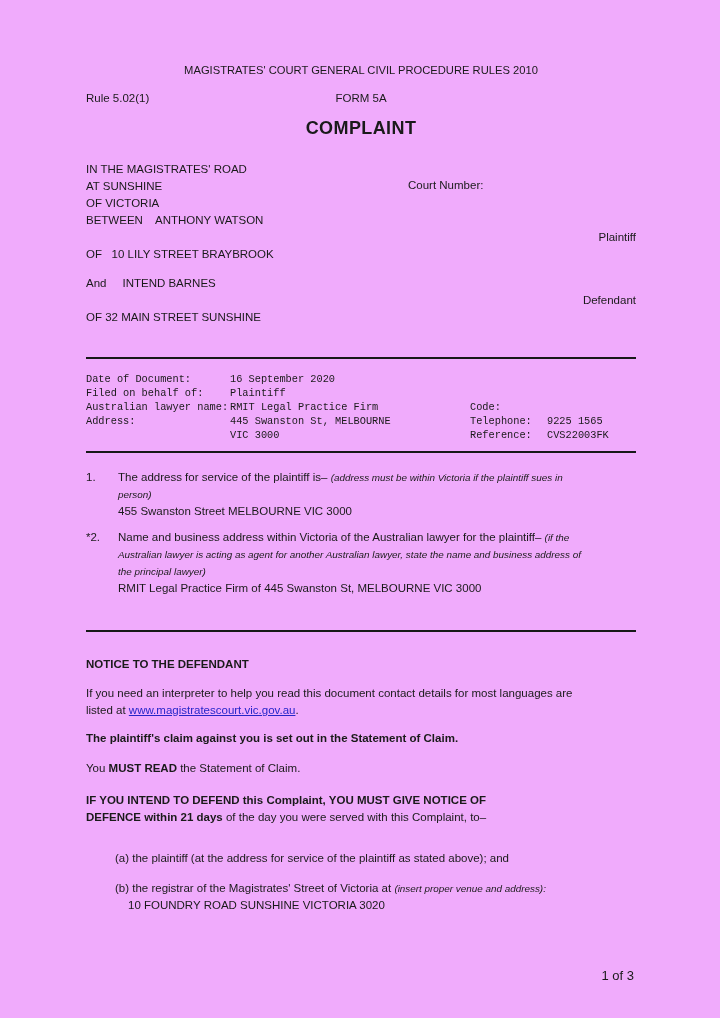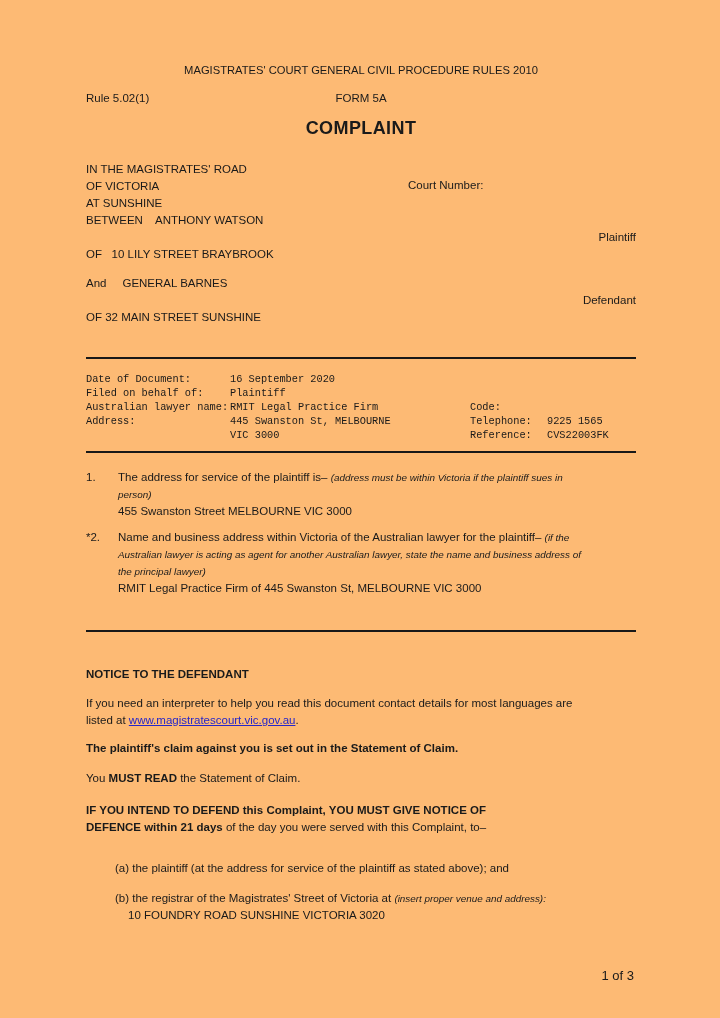--- a/index.html
+++ b/index.html
@@ -4,21 +4,21 @@
 <style>
   html,body { margin:0; padding:0; background:#ffffff; }
   .page {
     position:relative;
     width:720px; height:1018px;
     box-sizing:border-box;
     padding:63px 84px 0 86px;
     font-family:"Liberation Sans", sans-serif;
     font-size:11.5px;
     color:#1a1a1a;
-    background:#fdba74;
+    background:#f0abfc;
     overflow:hidden;
   }
   .doc-title { text-align:center; font-size:11.2px; line-height:14px; }
   .form-row { display:grid; grid-template-columns:1fr auto 1fr; margin-top:15px; line-height:13px; }
   .form-row .left { justify-self:start; }
   .complaint { text-align:center; font-weight:bold; font-size:18px; line-height:15px; margin-top:16px; letter-spacing:0.4px; }
   .court-block { position:relative; margin-top:25px; line-height:17px; }
   .court-number { position:absolute; left:322px; top:16px; }
   .party-line { line-height:17px; white-space:pre-wrap; }
   .party-right { text-align:right; line-height:17px; }
@@ -33,21 +33,21 @@
   .dlabel { width:144px; flex:none; }
   .dvalue { width:178px; }
   .dside { position:absolute; left:384px; top:28px; }
   .dside .dlabel { width:77px; }
   .numlist { margin-top:16px; }
   .num-item { position:relative; padding-left:32px; line-height:16px; }
   .num-item.second { margin-top:10px; }
   .num-marker { position:absolute; left:0; top:0; }
   .num-content { max-width:478px; }
   .note { font-style:italic; font-size:9.9px; }
-  .notice-h { font-weight:bold; margin-top:34px; line-height:16px; }
+  .notice-h { font-weight:bold; margin-top:24px; line-height:16px; }
   .para { margin-top:13px; line-height:17px; }
   .w500 { max-width:502px; }
   .doc-link { color:#2626c9; text-decoration:underline; cursor:pointer; }
   .claim { font-weight:bold; margin-top:11px; line-height:17px; }
   .b { font-weight:bold; }
   .defend { margin-top:15px; line-height:17px; max-width:445px; }
   .subitem { margin-top:24px; padding-left:42px; text-indent:-13px; line-height:17px; }
   .subitem-b { margin-top:13px; max-width:502px; }
   .sub-value { margin-left:42px; line-height:16px; }
   .footer { position:absolute; right:86px; top:968px; font-size:13px; }
@@ -62,29 +62,29 @@
   <div class="form-row">
     <span class="left">Rule 5.02(1)</span>
     <span class="center">FORM 5A</span>
     <span></span>
   </div>
 
   <div class="complaint">COMPLAINT</div>
 
   <div class="court-block">
     <div>IN THE MAGISTRATES' ROAD</div>
+    <div>AT SUNSHINE</div>
     <div>OF VICTORIA</div>
-    <div>AT SUNSHINE</div>
     <span class="court-number">Court Number:</span>
   </div>
 
   <div class="party-line mt16">BETWEEN    ANTHONY WATSON</div>
   <div class="party-right">Plaintiff</div>
   <div class="party-line">OF   10 LILY STREET BRAYBROOK</div>
-  <div class="party-line mt12">And     GENERAL BARNES</div>
+  <div class="party-line mt12">And     INTEND BARNES</div>
   <div class="party-right">Defendant</div>
   <div class="party-line">OF 32 MAIN STREET SUNSHINE</div>
 
   <hr class="hrule rule1">
 
   <div class="details">
     <div class="drow">
       <span class="dlabel">Date of Document:</span>
       <span class="dvalue">16 September 2020</span>
     </div>

